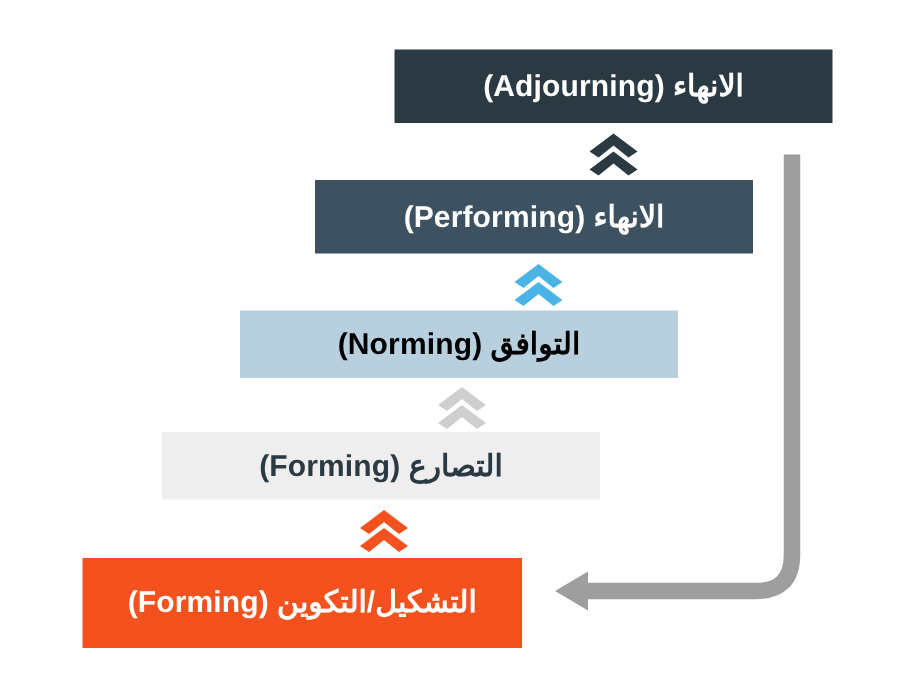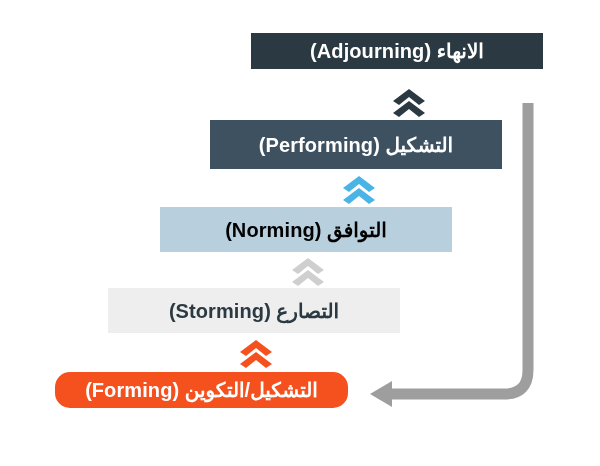--- a/index.html
+++ b/index.html
@@ -31,22 +31,22 @@
     letter-spacing: 0.1px;
     white-space: nowrap;
     z-index: 3;
   }
   .bar-label {
     display: inline-block;
     line-height: 1.1;
   }
 
   .bar-adjourning {
-    left: 251px;  top: 33px;
-    width: 292px; height: 36px;
+    left: 263px;  top: 33px;
+    width: 292px; height: 49px;
     background: #2b3a42;
     color: #ffffff;
     font-size: 20px;
   }
   .bar-performing {
     left: 210px;  top: 120px;
     width: 292px; height: 49px;
     background: #3d5161;
     color: #ffffff;
     font-size: 20px;
@@ -60,25 +60,24 @@
   }
   .bar-storming {
     left: 108px;  top: 288px;
     width: 292px; height: 45px;
     background: #eeeeee;
     color: #2b3a42;
     font-size: 20px;
   }
   .bar-forming {
     left: 55px;   top: 372px;
-    width: 293px; height: 36px;
+    width: 293px; height: 60px;
     background: #f4511e;
     color: #ffffff;
     font-size: 20px;
-    border-radius: 15px;
   }
 
   
   .chev {
     position: absolute;
     width: 34px;
     height: 30px;
     z-index: 4;
   }
   .chev svg { display: block; width: 100%; height: 100%; }
@@ -118,21 +117,21 @@
   </div>
 
   <div class="chev chev-1">
     <svg viewBox="0 0 34 30" xmlns="http://www.w3.org/2000/svg">
       <polygon points="17,1 33,13 27,17 17,9 7,17 1,13" fill="#2b3a42"></polygon>
       <polygon points="17,13 33,25 27,29 17,21 7,29 1,25" fill="#2b3a42"></polygon>
     </svg>
   </div>
 
   <div class="bar bar-performing">
-    <span class="bar-label">التشكيل (Performing)</span>
+    <span class="bar-label">الانهاء (Performing)</span>
   </div>
 
   <div class="chev chev-2">
     <svg viewBox="0 0 34 30" xmlns="http://www.w3.org/2000/svg">
       <polygon points="17,1 33,13 27,17 17,9 7,17 1,13" fill="#4bb4e6"></polygon>
       <polygon points="17,13 33,25 27,29 17,21 7,29 1,25" fill="#4bb4e6"></polygon>
     </svg>
   </div>
 
   <div class="bar bar-norming">
@@ -140,21 +139,21 @@
   </div>
 
   <div class="chev chev-3">
     <svg viewBox="0 0 34 30" xmlns="http://www.w3.org/2000/svg">
       <polygon points="17,1 33,13 27,17 17,9 7,17 1,13" fill="#cfcfcf"></polygon>
       <polygon points="17,13 33,25 27,29 17,21 7,29 1,25" fill="#cfcfcf"></polygon>
     </svg>
   </div>
 
   <div class="bar bar-storming">
-    <span class="bar-label">التصارع (Storming)</span>
+    <span class="bar-label">التصارع (Forming)</span>
   </div>
 
   <div class="chev chev-4">
     <svg viewBox="0 0 34 30" xmlns="http://www.w3.org/2000/svg">
       <polygon points="17,1 33,13 27,17 17,9 7,17 1,13" fill="#f4511e"></polygon>
       <polygon points="17,13 33,25 27,29 17,21 7,29 1,25" fill="#f4511e"></polygon>
     </svg>
   </div>
 
   <div class="bar bar-forming">

